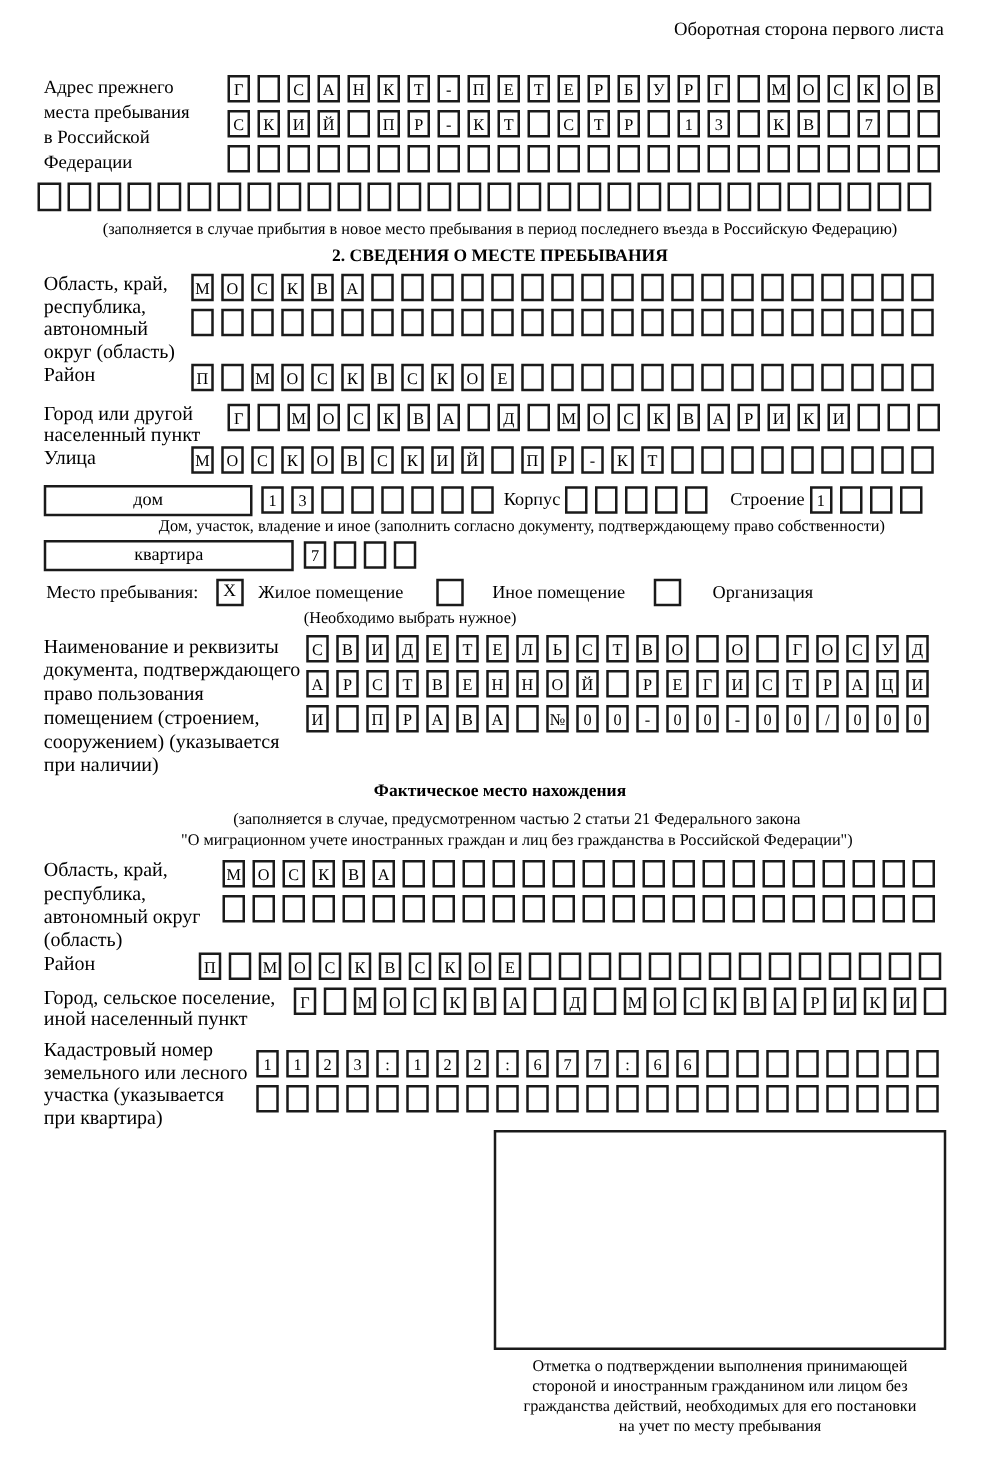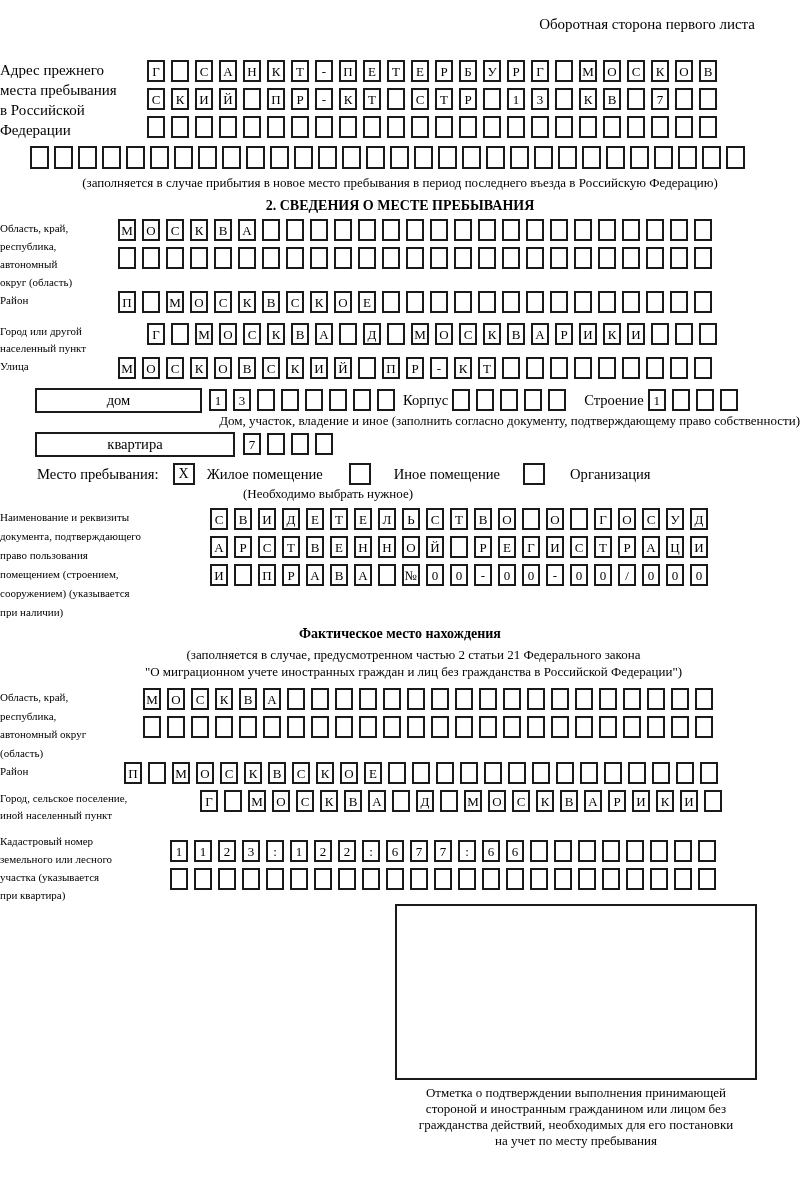--- a/index.html
+++ b/index.html
@@ -1,37 +1,37 @@
 <!DOCTYPE html>
 <html><head>
 <meta charset="utf-8">
 <style>
   html,body{margin:0;padding:0;background:#ffffff;}
   body{width:800px;height:1180px;font-family:"Liberation Serif","DejaVu Serif",serif;color:#000;}
   .page{position:relative;width:800px;height:1180px;overflow:hidden;padding-top:16px;box-sizing:border-box;}
 
   .hdr{height:18px;text-align:right;padding-right:45px;font-size:15px;}
 
-  .group{display:flex;align-items:flex-start;}
-  .label-col{flex:0 0 var(--lw,118px);width:var(--lw,118px);font-size:11px;line-height:19px;white-space:pre-line;}
+  .group{display:flex;align-items:flex-start;padding-left:35px;}
+  .label-col{flex:0 0 var(--lw,118px);width:var(--lw,118px);font-size:16px;line-height:19px;white-space:pre-line;}
   .label-lg{font-size:15px;line-height:20px;}
   .lh18{line-height:18px;}
   .lh185{line-height:18.5px;}
   .lh17{line-height:17px;}
   .rows-col{flex:1 1 auto;}
 
   .cells{display:flex;margin-bottom:6px;}
   .cell{flex:0 0 18px;width:18px;height:22px;margin-right:6px;border:2px solid #1a1a1a;box-sizing:border-box;
         display:flex;align-items:center;justify-content:center;font-size:13px;line-height:1;}
   .cells-lg .cell{flex:0 0 19px;width:19px;height:23px;margin-right:5px;}
 
   .full-row{padding-left:30px;margin-top:2px;}
 
   .cap{font-size:13px;line-height:16px;text-align:center;margin-top:5px;}
-  .cap-left{font-size:13px;line-height:15px;text-align:right;padding-left:35px;margin-top:0;}
+  .cap-left{font-size:13px;line-height:15px;text-align:center;padding-left:35px;margin-top:0;}
   .sec-title{font-size:14px;font-weight:bold;text-align:center;line-height:20px;margin-top:5px;}
 
   .dom-row{display:flex;align-items:center;padding-left:35px;margin-top:2px;height:26px;}
   .named-box{border:2px solid #1a1a1a;box-sizing:border-box;height:25px;display:flex;align-items:center;justify-content:center;font-size:14.6px;}
   .inline-label{font-size:14.6px;margin:0 4px 0 2px;white-space:nowrap;}
   .dom-row .cells{margin-bottom:0;}
 
   .chk-row{display:flex;align-items:center;padding-left:37px;margin-top:5px;height:24px;font-size:14.6px;}
   .chk{width:22px;height:22px;border:2px solid #1a1a1a;box-sizing:border-box;display:flex;align-items:center;justify-content:center;font-size:14px;}
   .note{font-size:13px;line-height:16px;padding-left:243px;}

